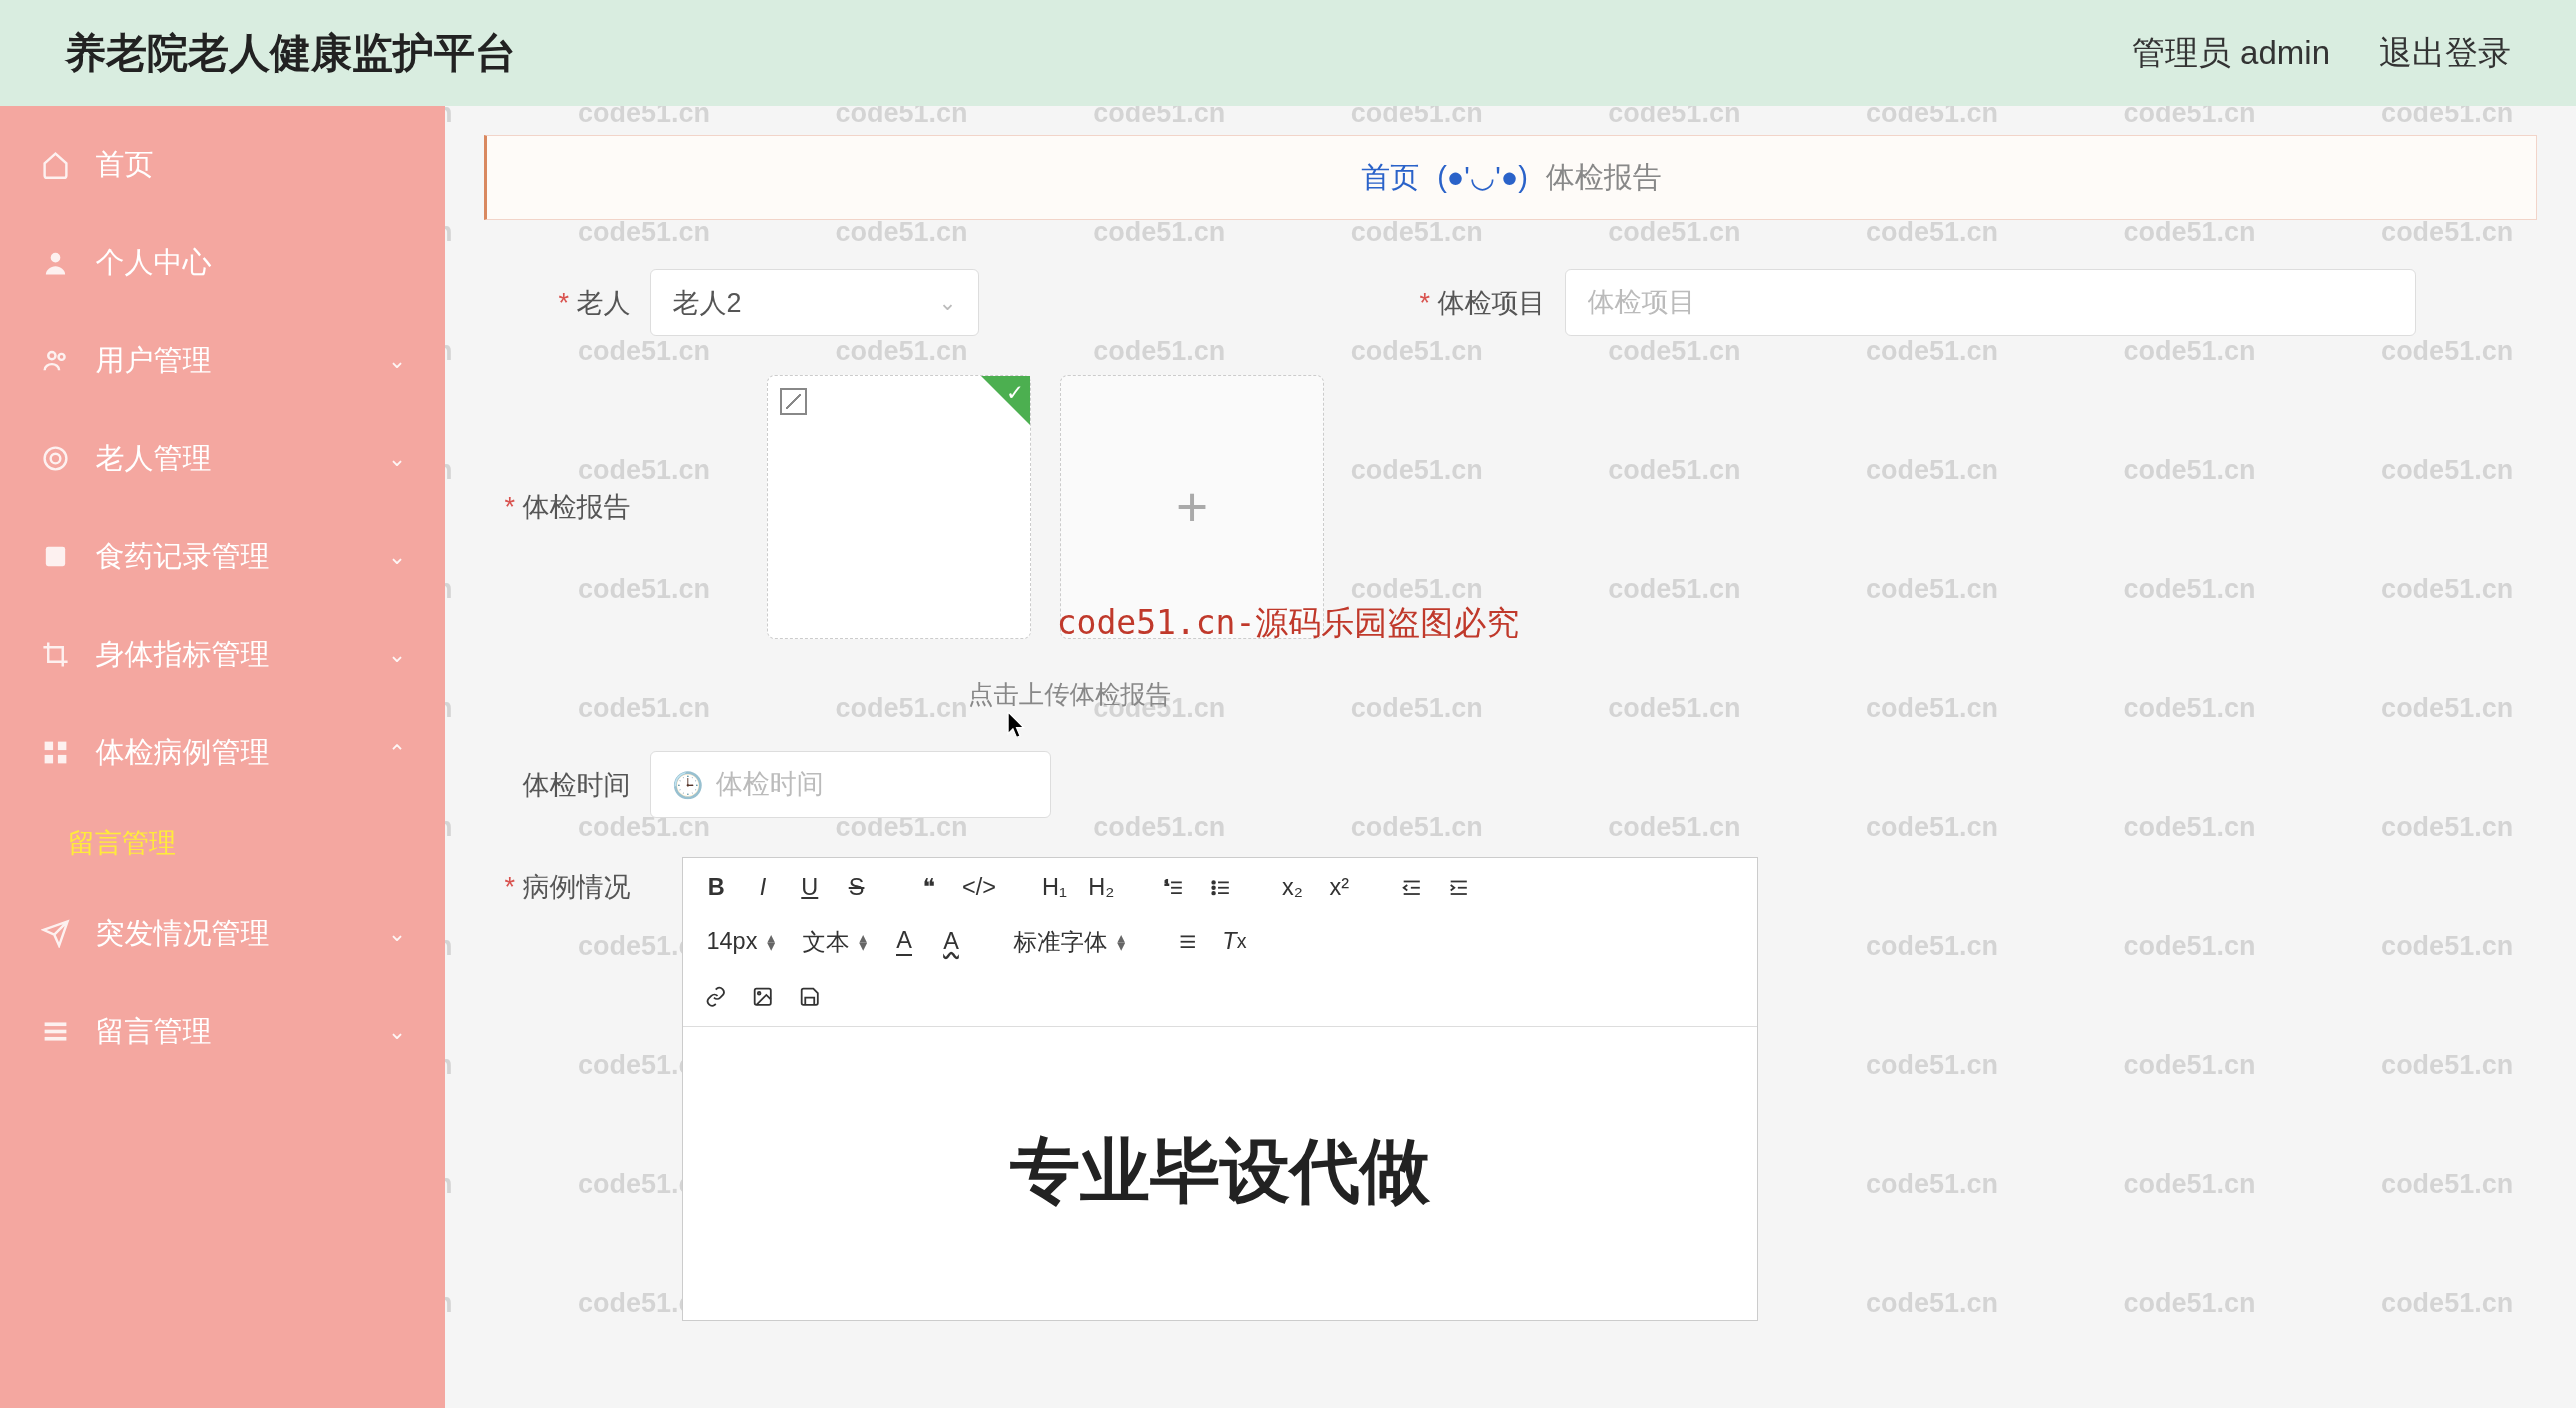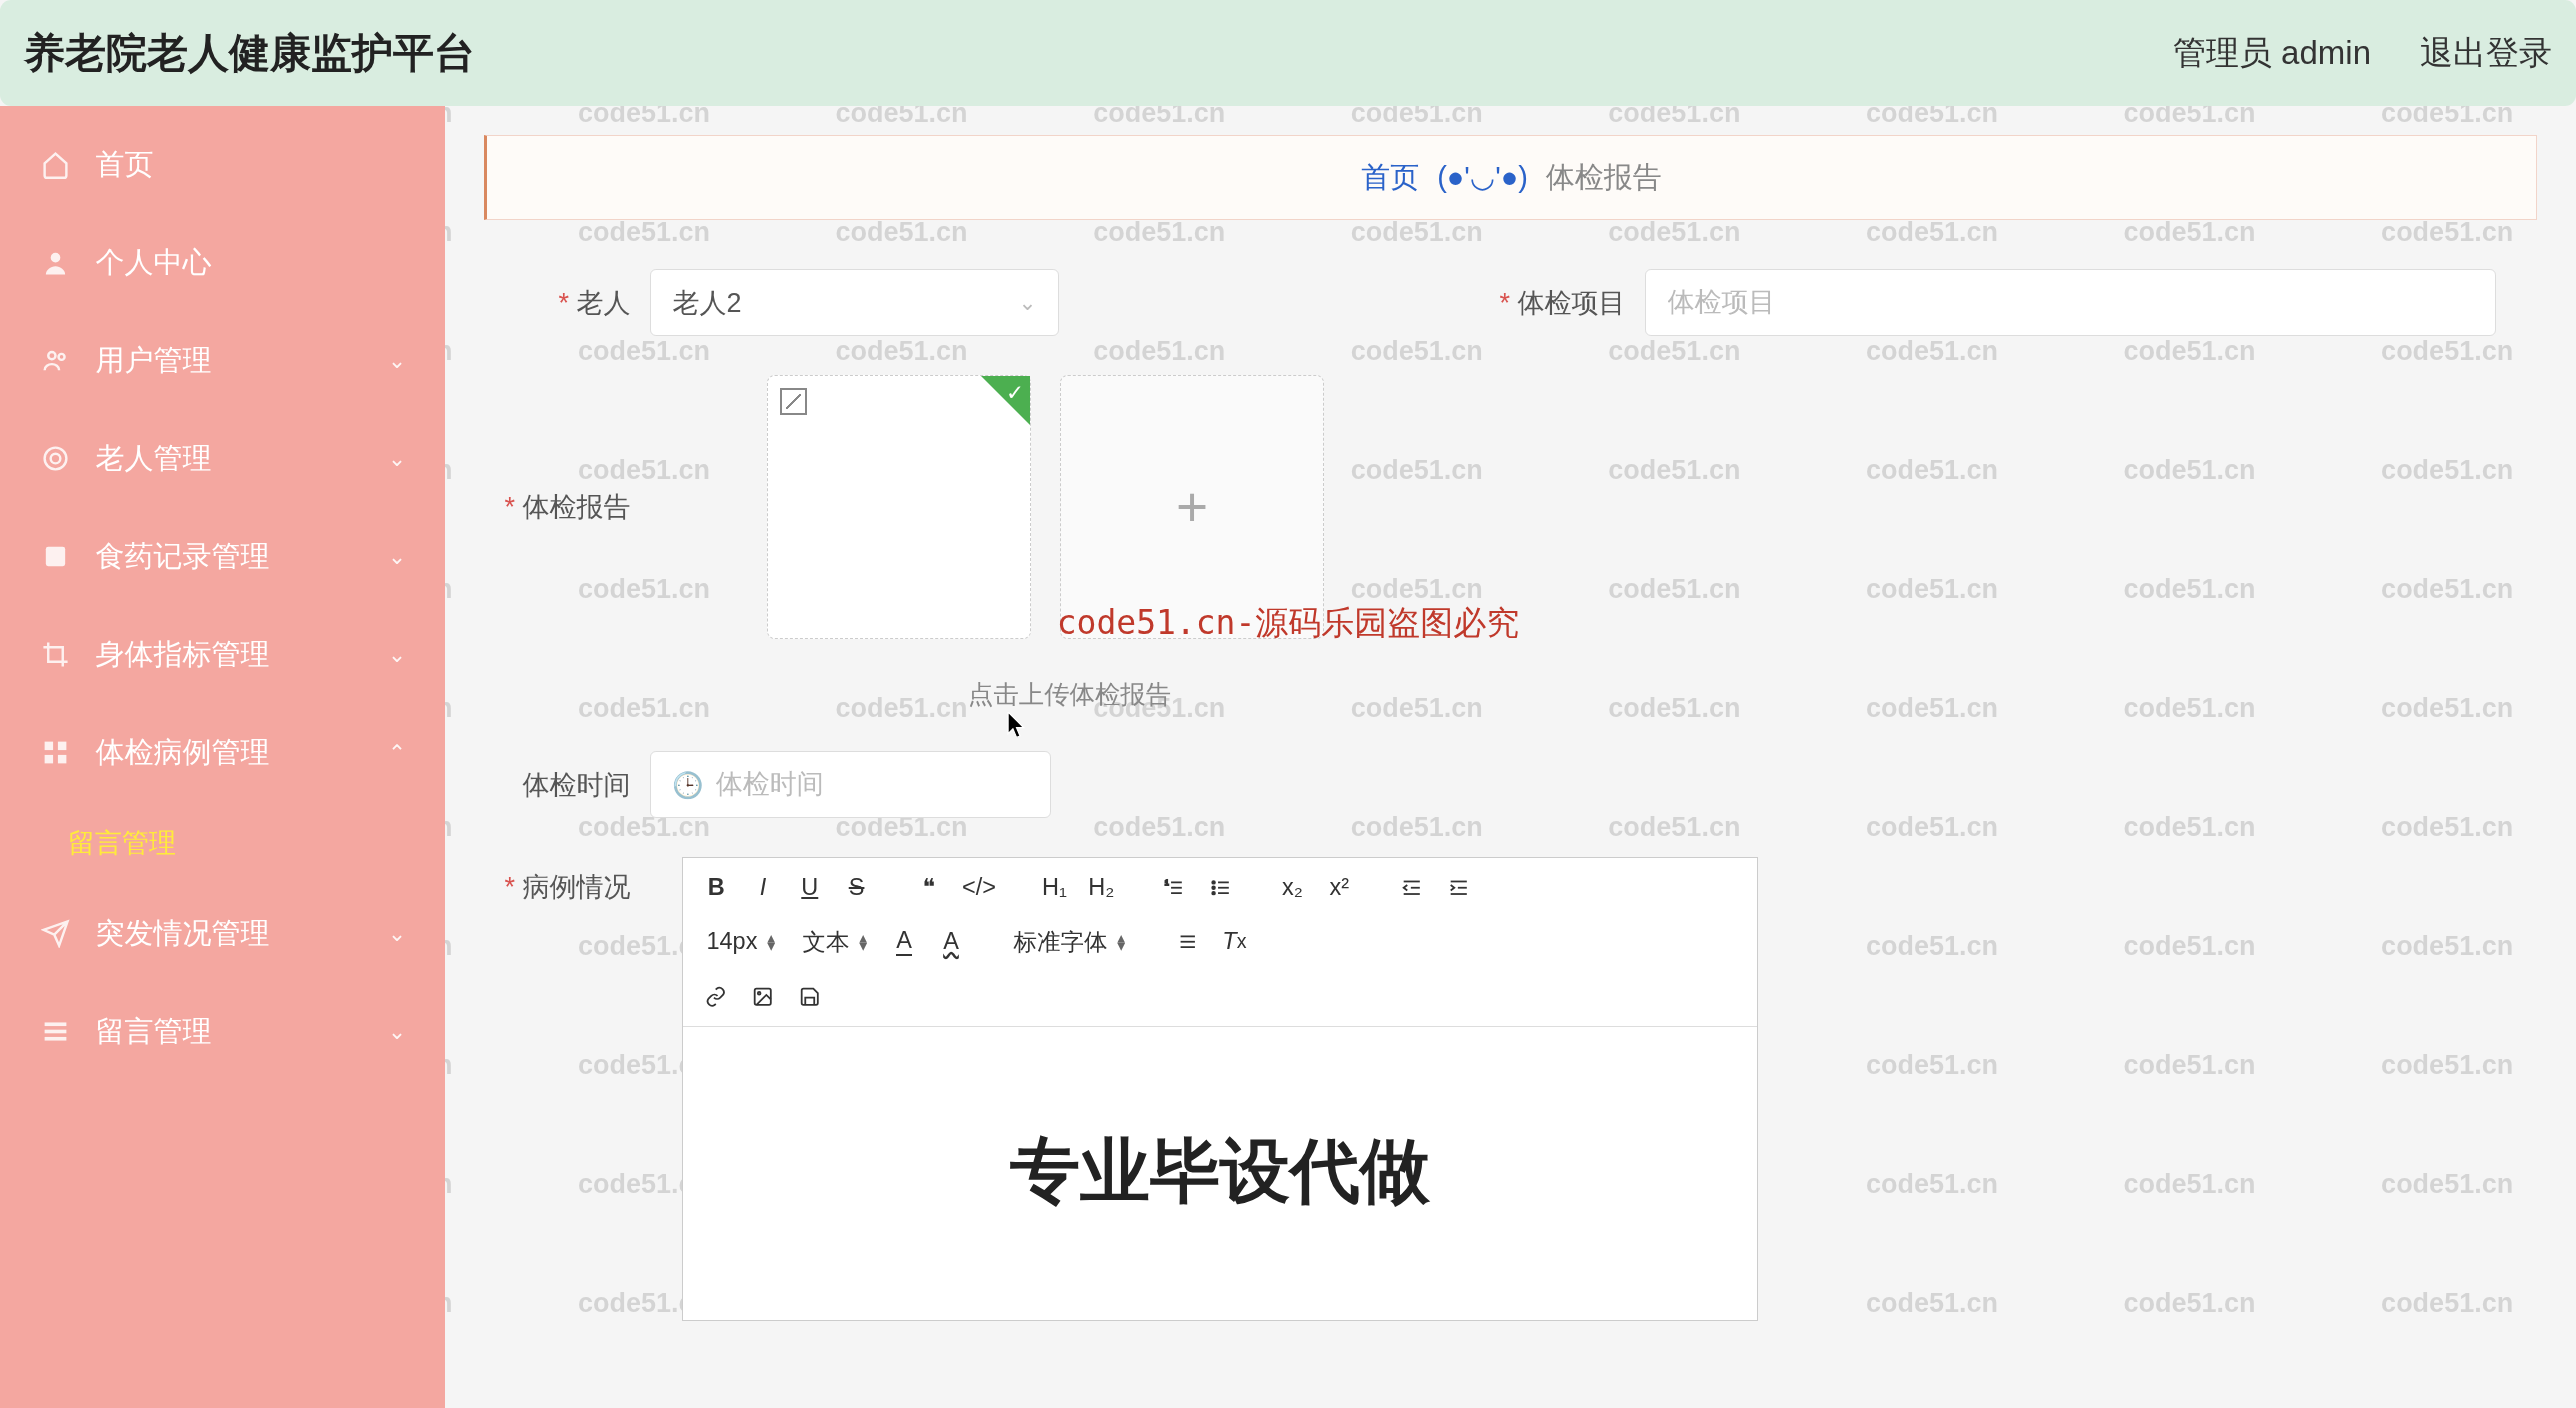--- a/index.html
+++ b/index.html
@@ -27,24 +27,23 @@
   opacity: 0.35;
   white-space: nowrap;
   font-weight: bold;
 }
 .header {
   height: 106px;
   background: #d9ede0;
   display: flex;
   align-items: center;
   justify-content: space-between;
-  padding: 0 24px;
+  padding: 0 65px;
   position: relative;
   z-index: 2;
-  border-radius: 11px;
 }
 .app-title {
   font-size: 41px;
   font-weight: bold;
   color: #222;
 }
 .header-right {
   display: flex;
   gap: 49px;
   font-size: 33px;
@@ -137,21 +136,21 @@
   border: 1px solid #ddd;
   border-radius: 5.9px;
   background: #fff;
   padding: 0 21.5px;
   font-size: 27px;
   color: #555;
   display: flex;
   align-items: center;
   justify-content: space-between;
 }
-.el-select { width: 409px; cursor: pointer; }
+.el-select { width: 329px; cursor: pointer; }
 .el-input-wide { width: 851px; }
 .el-input input {
   border: none;
   outline: none;
   width: 100%;
   font-size: 27px;
   background: transparent;
 }
 .el-input input::placeholder { color: #bbb; }
 .chevdown { color: #bbb; font-size: 21.5px; }

